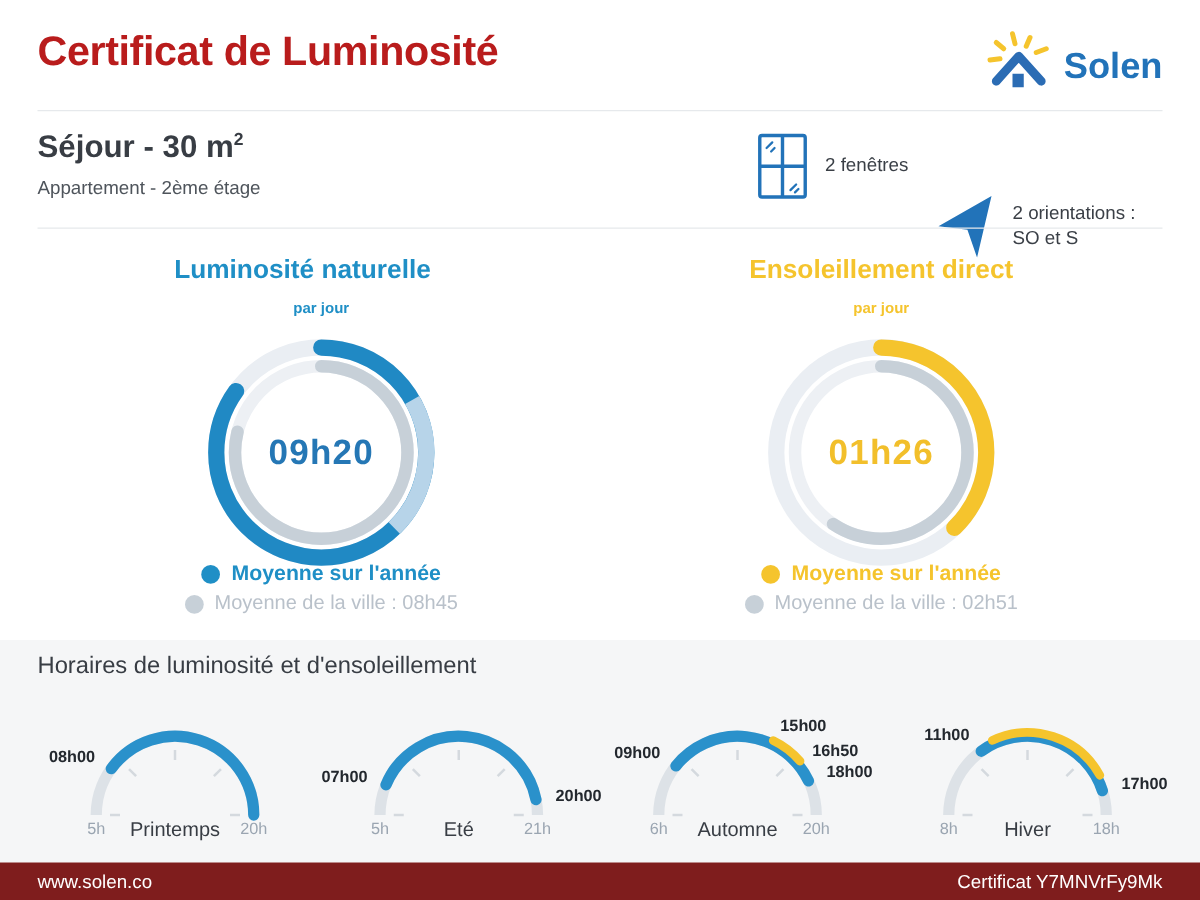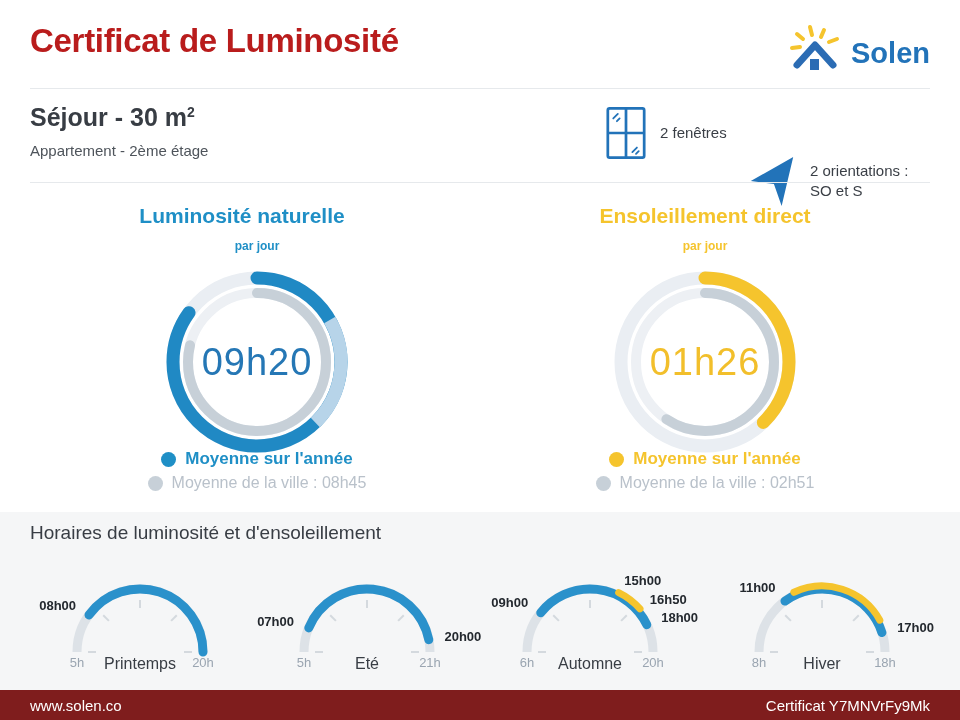--- a/index.html
+++ b/index.html
@@ -25,21 +25,21 @@
 
   
   .gauge-col-title{position:absolute;width:400px;text-align:center;font-weight:bold;}
   .gt1{left:42px;top:204px;font-size:21px;color:#1f8fc6;}
   .gt2{left:505px;top:204px;font-size:21px;color:#f5c42d;text-align:center;}
   .gsub{position:absolute;width:400px;text-align:center;font-size:12px;font-weight:bold;top:239px;}
   .gs1{left:57px;color:#1f8fc6;} .gs2{left:505px;color:#f5c42d;}
   .donut{position:absolute;top:262px;width:200px;height:200px;overflow:visible;}
   .dn1{left:157px;} .dn2{left:605px;}
   .donut-value{position:absolute;top:262px;width:200px;height:200px;display:flex;
-               align-items:center;justify-content:center;font-size:38px;font-weight:normal;letter-spacing:1px;}
+               align-items:center;justify-content:center;font-size:28px;font-weight:bold;letter-spacing:1px;}
   .dv1{left:157px;color:#2577b5;} .dv2{left:605px;color:#f2bf2b;}
   .legend{position:absolute;top:449px;width:400px;display:flex;flex-direction:column;gap:5px;}
   .lg1{left:57px;} .lg2{left:505px;}
   .legend-row{display:flex;align-items:center;justify-content:center;gap:9px;}
   .dot{width:15px;height:15px;border-radius:50%;flex:0 0 auto;}
   .year-text{font-size:17px;font-weight:bold;}
   .lg1 .year-text{color:#1f8fc6;} .lg1 .dot-year{background:#1f8fc6;}
   .lg2 .year-text{color:#f5c42d;} .lg2 .dot-year{background:#f5c42d;}
   .dot-city{background:#c7d0d8;}
   .city-text{font-size:16px;color:#b9c1ca;}

